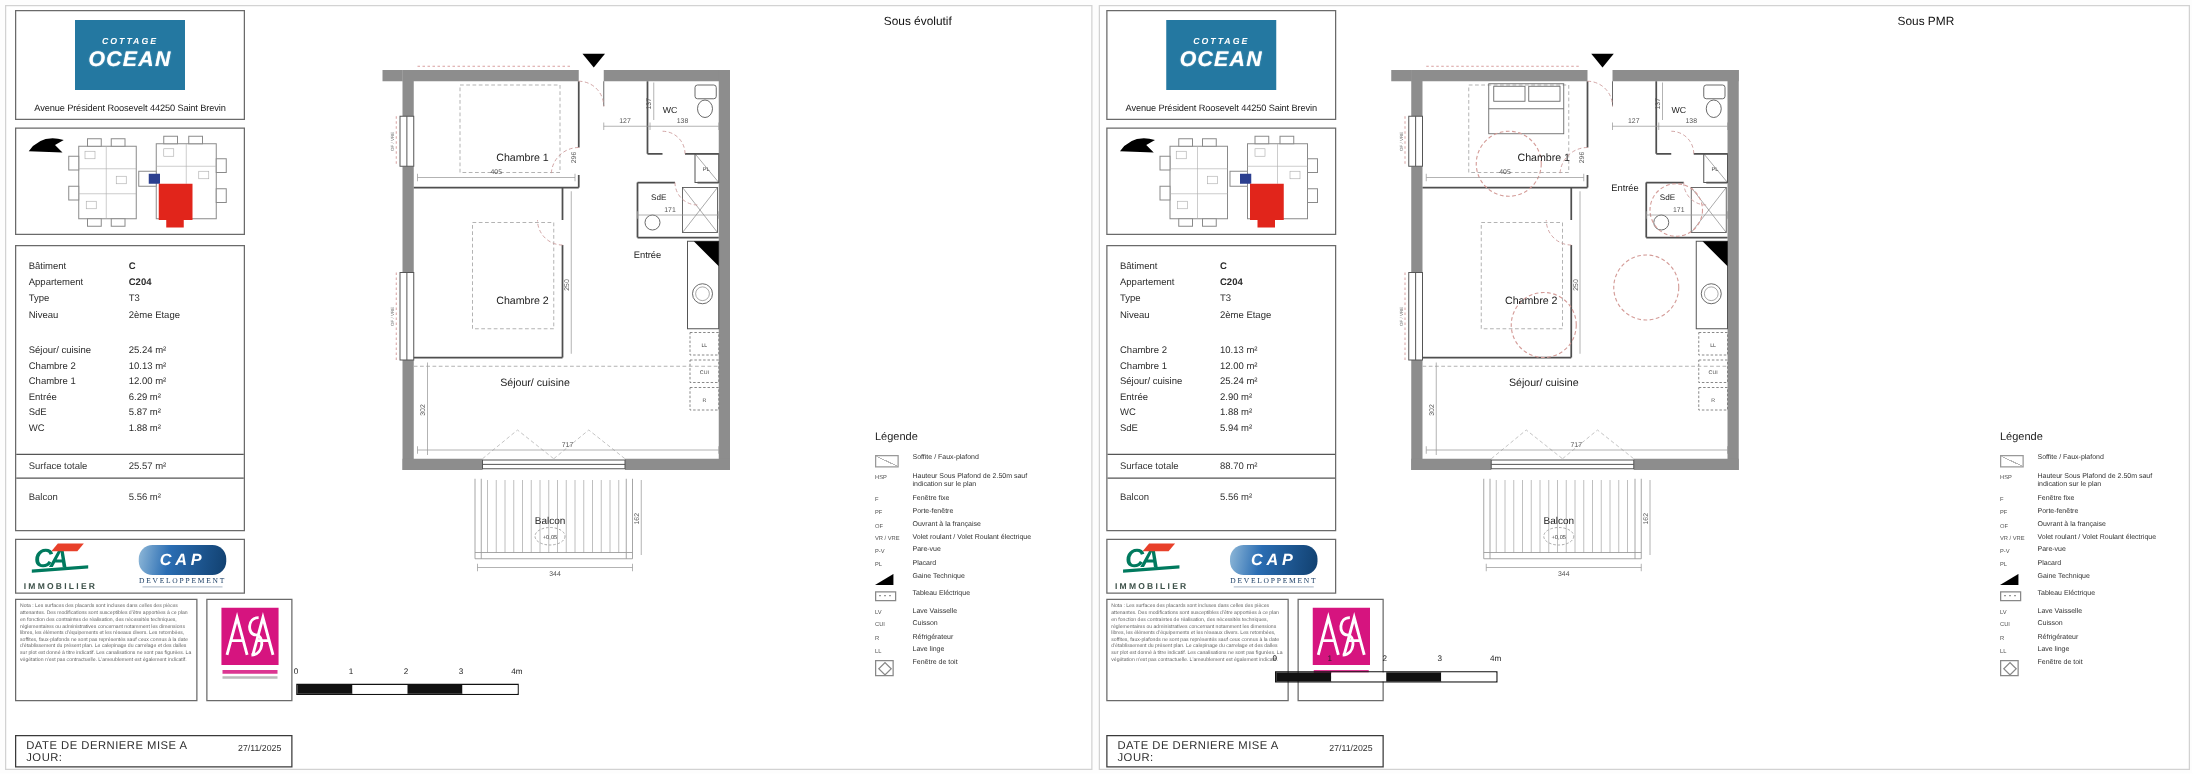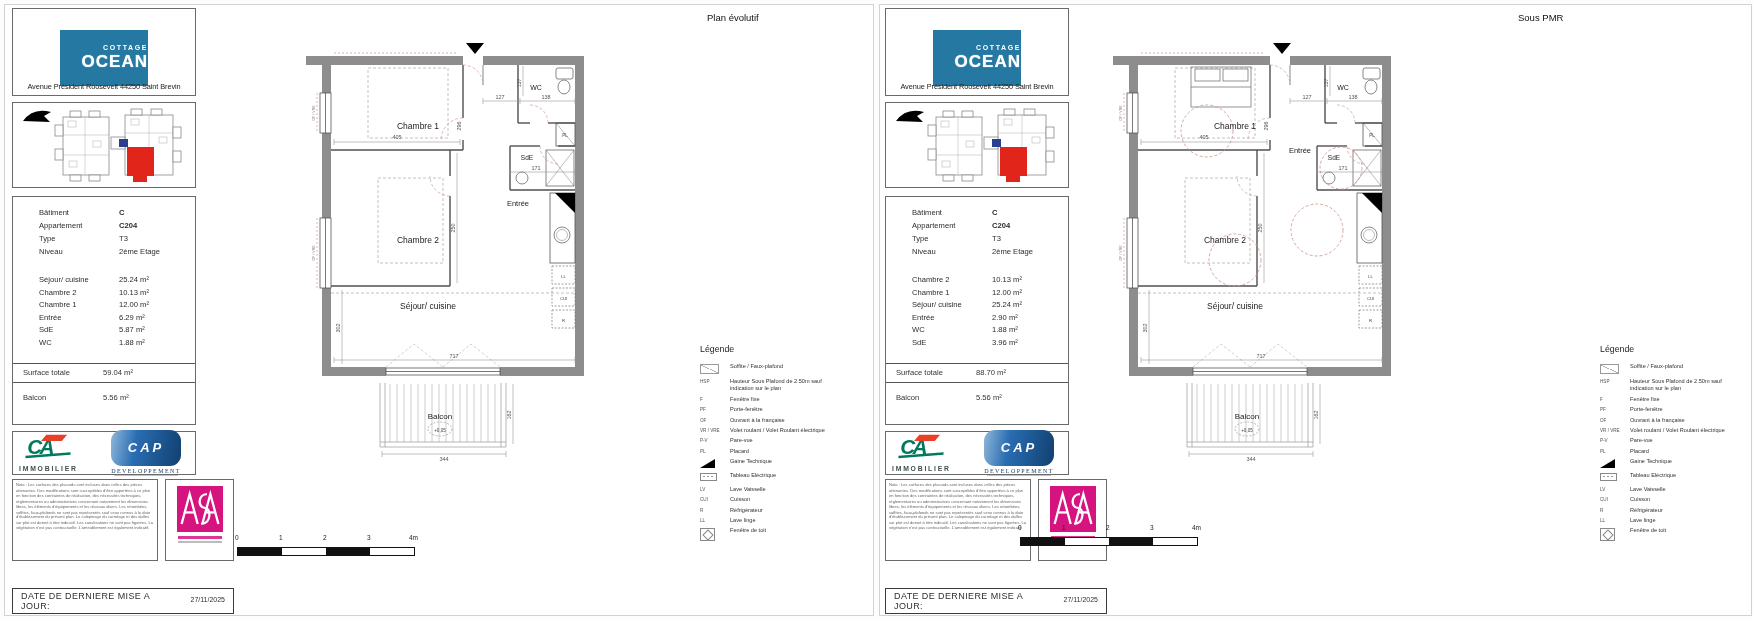--- a/index.html
+++ b/index.html
@@ -3,44 +3,44 @@
 <meta charset="utf-8">
 <style>
   html,body{margin:0;padding:0;background:#fff;}
   body{width:1754px;height:619px;overflow:hidden;font-family:"Liberation Sans","DejaVu Sans",sans-serif;color:#333;}
   #page{position:relative;width:1754px;height:619px;background:#fdfdfd;}
   .sheet{position:absolute;background:#fff;border:1px solid #d2d2d2;}
   .abs{position:absolute;}
   .box{position:absolute;border:1px solid #6a6a6a;background:#fff;box-sizing:border-box;}
 
   
-  .brand-logo{margin:21px auto 0 auto;width:88px;height:56px;background:#2478a1;display:flex;flex-direction:column;align-items:flex-end;justify-content:center;}
+  .brand-logo{margin:7px auto 0 auto;width:88px;height:56px;background:#2478a1;display:flex;flex-direction:column;align-items:center;justify-content:center;font-style:italic;}
   .brand-top{color:#fff;font-size:7px;font-weight:bold;letter-spacing:1.6px;}
   .brand-name{color:#fff;font-size:17px;font-weight:bold;letter-spacing:1px;margin-top:1px;text-shadow:0 0 1px #cfe6f2;}
   .brand-address{position:absolute;left:0;right:0;bottom:4px;text-align:center;font-size:7.4px;letter-spacing:-0.1px;color:#222;}
 
   
-  .infobox{padding:9px 0 0 26px;}
+  .infobox{padding:9px 0 0 10px;}
   .info-row{display:flex;font-size:7.6px;line-height:13px;color:#2c2c2c;}
   .info-row .lbl{width:80px;flex:none;}
   .info-row .val{}
   .b{font-weight:bold;}
   .rooms{margin-top:16px;}
   .rooms .info-row{line-height:12.5px;}
   .total-row{position:absolute;left:0;right:0;top:166px;border-top:1px solid #555;border-bottom:1px solid #555;padding:4px 0 5px 10px;display:flex;font-size:7.6px;}
   .total-row .lbl{width:80px;font-weight:normal;}
   .balcon-row{position:absolute;left:10px;top:196px;display:flex;font-size:7.6px;}
   .balcon-row .lbl{width:80px;}
 
   
   .logobox{display:flex;align-items:center;justify-content:space-between;padding:3px 6px;}
   .ca-wrap{width:72px;text-align:left;}
   .ca-name{font-size:6.8px;font-weight:bold;letter-spacing:1.8px;color:#3d5149;margin-top:1px;}
   .cap-wrap{width:86px;text-align:center;}
-  .cap-oval{width:70px;height:36px;margin:0 auto;border-radius:11px;background:linear-gradient(100deg,#8fb8d8 0%,#2a6db3 35%,#11406f 100%);color:#fff;font-weight:bold;font-style:italic;font-size:13px;letter-spacing:3px;display:flex;align-items:center;justify-content:center;}
+  .cap-oval{width:70px;height:24px;margin:0 auto;border-radius:11px;background:linear-gradient(100deg,#8fb8d8 0%,#2a6db3 35%,#11406f 100%);color:#fff;font-weight:bold;font-style:italic;font-size:13px;letter-spacing:3px;display:flex;align-items:center;justify-content:center;}
   .cap-sub{font-size:6px;letter-spacing:1.4px;color:#1c3f66;margin-top:2px;font-family:"Liberation Serif","DejaVu Serif",serif;}
   .cap-rule{width:64px;height:1px;background:#b9c4cf;margin:1.5px auto 0 auto;}
 
   
   .noticebox{padding:3px 3px;overflow:hidden;}
   .notice-text{margin:0;font-size:6px;line-height:1.32;color:#666;transform:scale(0.68);transform-origin:top left;width:147%;}
   .asabox{display:flex;flex-direction:column;align-items:center;padding-top:6px;}
   .asa-square{width:46px;height:46px;}
   .asa-bar1{width:44px;height:3px;background:#d6147f;margin-top:4px;opacity:.85;}
   .asa-bar2{width:44px;height:2px;background:#bcbcbc;margin-top:2px;}
@@ -78,21 +78,21 @@
   svg text{font-family:"Liberation Sans","DejaVu Sans",sans-serif;}
 </style>
 </head>
 <body>
 
 <div id="page">
 
   <div class="sheet" style="left:4px;top:4px;width:868px;height:610px;"></div>
   <div class="sheet" style="left:879px;top:4px;width:871px;height:610px;"></div>
 
-  <div class="ptitle" style="left:707px;top:12px;">Plan évolutif</div>
+  <div class="ptitle" style="left:707px;top:12px;">Sous évolutif</div>
 
   <div class="box" style="left:12px;top:8px;width:184px;height:88px;">
     <div class="brand-logo">
       <div class="brand-top">COTTAGE</div>
       <div class="brand-name">OCEAN</div>
     </div>
     <div class="brand-address">Avenue Président Roosevelt 44250 Saint Brevin</div>
   </div>
 
   <div class="box" style="left:12px;top:102px;width:184px;height:86px;">
@@ -169,21 +169,21 @@
           <span class="lbl">SdE</span>
           <span class="val">5.87 m²</span>
         </div>
       <div class="info-row">
           <span class="lbl">WC</span>
           <span class="val">1.88 m²</span>
         </div>
     </div>
     <div class="total-row">
         <span class="lbl">Surface totale</span>
-        <span class="val">59.04 m²</span>
+        <span class="val">25.57 m²</span>
       </div>
     <div class="balcon-row">
         <span class="lbl">Balcon</span>
         <span class="val">5.56 m²</span>
       </div>
   </div>
 
   <div class="box logobox" style="left:12px;top:431px;width:184px;height:44px;">
     <div class="ca-wrap">
       <svg viewBox="0 0 64 30" width="58" height="26">
@@ -519,21 +519,21 @@
       <div class="info-row">
           <span class="lbl">Entrée</span>
           <span class="val">2.90 m²</span>
         </div>
       <div class="info-row">
           <span class="lbl">WC</span>
           <span class="val">1.88 m²</span>
         </div>
       <div class="info-row">
           <span class="lbl">SdE</span>
-          <span class="val">3.96 m²</span>
+          <span class="val">5.94 m²</span>
         </div>
     </div>
     <div class="total-row">
         <span class="lbl">Surface totale</span>
         <span class="val">88.70 m²</span>
       </div>
     <div class="balcon-row">
         <span class="lbl">Balcon</span>
         <span class="val">5.56 m²</span>
       </div>

